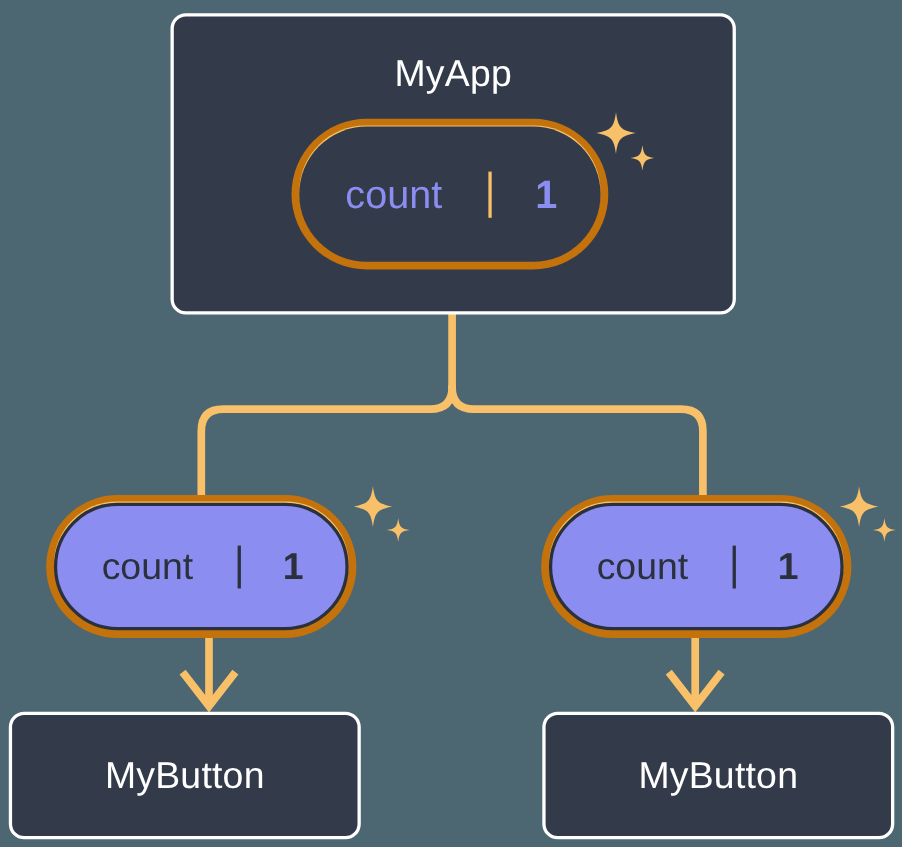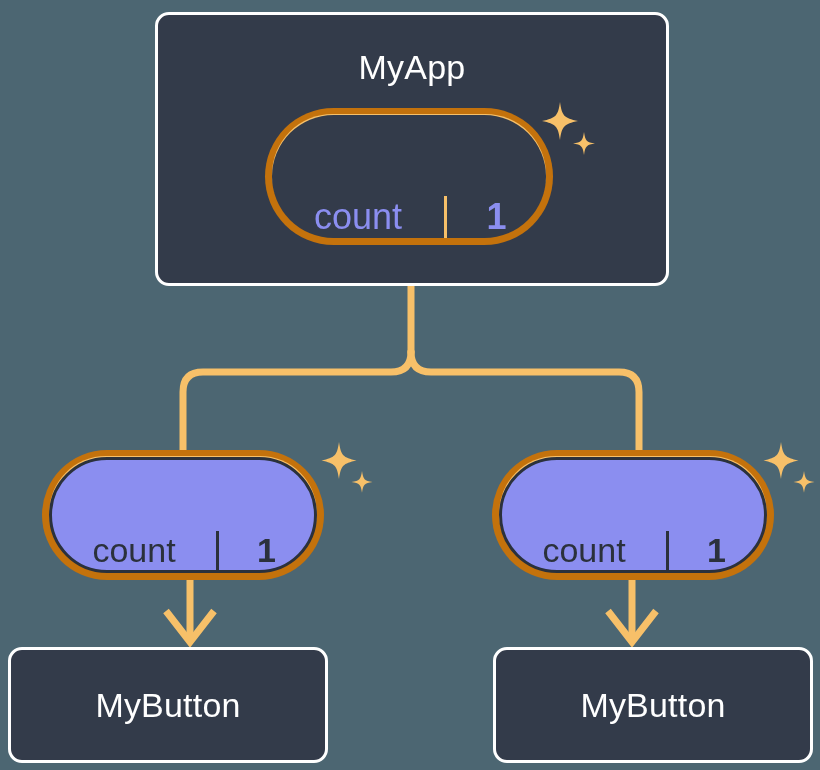--- a/index.html
+++ b/index.html
@@ -102,21 +102,21 @@
     box-sizing: border-box;
   }
   .pill-inner {
     position: absolute;
     left: 7px;
     top: 7px;
     right: 7px;
     bottom: 7px;
     border-radius: 999px;
     display: flex;
-    align-items: flex-end;
+    align-items: center;
     box-sizing: border-box;
     overflow: hidden;
   }
   .pill-key, .pill-val {
     display: flex;
     align-items: center;
     justify-content: center;
     white-space: nowrap;
   }
 

